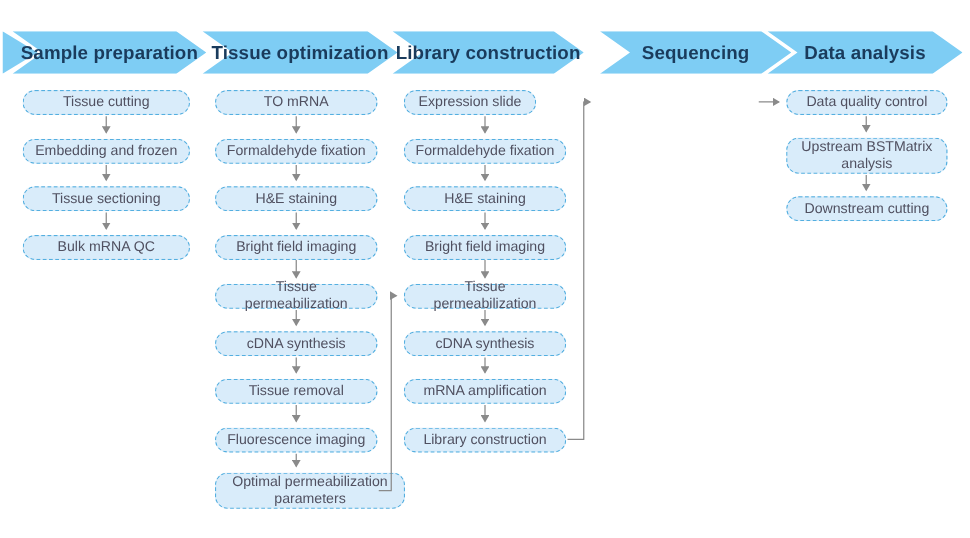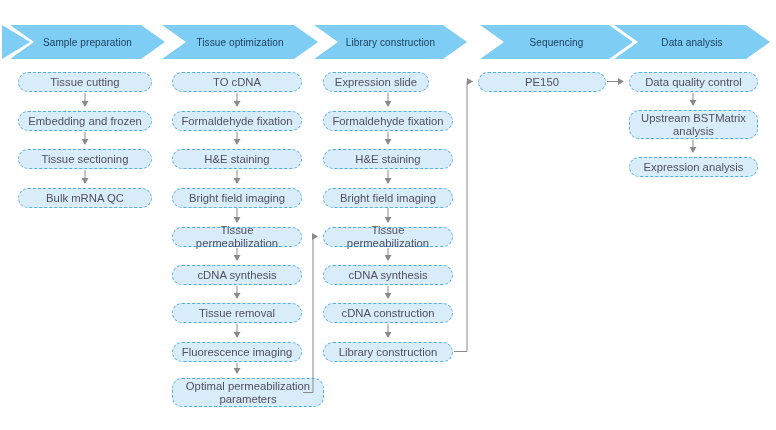--- a/index.html
+++ b/index.html
@@ -6,21 +6,21 @@
   .canvas{
     position:relative;width:776px;height:430px;background:#ffffff;overflow:hidden;
     font-family:"Liberation Sans",sans-serif;
   }
   
   .stage{position:absolute;top:25px;height:34px;}
   .stage svg{position:absolute;left:0;top:0;display:block;}
   .stage .stage-label{
     position:absolute;left:0;top:0;width:100%;height:100%;
     display:flex;align-items:center;justify-content:center;
-    font-size:10px;font-weight:400;color:var(--banner-text,#1a3b5c);
+    font-size:15px;font-weight:700;color:var(--banner-text,#1a3b5c);
     letter-spacing:.1px;
   }
   .lead-tri{position:absolute;left:2px;top:25px;width:28px;height:34px;}
   
   .node{
     position:absolute;box-sizing:border-box;
     background:var(--box-fill,#d9ecfa);
     border:1px dashed var(--box-border,#54afe0);
     border-radius:10px;
     display:flex;align-items:center;justify-content:center;text-align:center;
@@ -72,44 +72,43 @@
         <polygon points="0,0 132,0 156,17 132,34 0,34 24,17" fill="var(--banner,#7ecdf4)"></polygon>
       </svg>
     <span class="stage-label">Data analysis</span>
   </div>
 
   <div class="node h1" style="left:18px;top:72px;width:134px">Tissue cutting</div>
   <div class="node h1" style="left:18px;top:111px;width:134px">Embedding and frozen</div>
   <div class="node h1" style="left:18px;top:188px;width:134px">Bulk mRNA QC</div>
   <div class="node h1" style="left:18px;top:149px;width:134px">Tissue sectioning</div>
 
-  <div class="node h1" style="left:172px;top:72px;width:130px">TO cDNA</div>
+  <div class="node h1" style="left:172px;top:72px;width:130px">TO mRNA</div>
   <div class="node h1" style="left:172px;top:111px;width:130px">Formaldehyde fixation</div>
   <div class="node h1" style="left:172px;top:149px;width:130px">H&amp;E staining</div>
   <div class="node h1" style="left:172px;top:188px;width:130px">Bright field imaging</div>
   <div class="node h1" style="left:172px;top:227px;width:130px">Tissue permeabilization</div>
   <div class="node h1" style="left:172px;top:265px;width:130px">cDNA synthesis</div>
   <div class="node h1" style="left:172px;top:342px;width:130px">Fluorescence imaging</div>
   <div class="node h1" style="left:172px;top:303px;width:130px">Tissue removal</div>
   <div class="node h2" style="left:172px;top:378px;width:152px">Optimal permeabilization parameters</div>
 
   <div class="node h1" style="left:323px;top:72px;width:106px">Expression slide</div>
   <div class="node h1" style="left:323px;top:111px;width:130px">Formaldehyde fixation</div>
   <div class="node h1" style="left:323px;top:149px;width:130px">H&amp;E staining</div>
   <div class="node h1" style="left:323px;top:188px;width:130px">Bright field imaging</div>
   <div class="node h1" style="left:323px;top:227px;width:130px">Tissue permeabilization</div>
   <div class="node h1" style="left:323px;top:265px;width:130px">cDNA synthesis</div>
-  <div class="node h1" style="left:323px;top:303px;width:130px">cDNA construction</div>
+  <div class="node h1" style="left:323px;top:303px;width:130px">mRNA amplification</div>
   <div class="node h1" style="left:323px;top:342px;width:130px">Library construction</div>
 
-  <div class="node h1" style="left:478px;top:72px;width:128px">PE150</div>
 
   <div class="node h1" style="left:629px;top:72px;width:129px">Data quality control</div>
   <div class="node h2" style="left:629px;top:110px;width:129px">Upstream BSTMatrix analysis</div>
-  <div class="node h1" style="left:629px;top:157px;width:129px">Expression analysis</div>
+  <div class="node h1" style="left:629px;top:157px;width:129px">Downstream cutting</div>
 
   <svg class="overlay" width="776" height="430" viewBox="0 0 776 430">
     <defs>
       <marker id="ah" markerWidth="7" markerHeight="7" refX="5" refY="3.5" orient="auto">
         <path d="M0,0 L6,3.5 L0,7 Z" fill="#8a8a8a"></path>
       </marker>
     </defs>
     <g stroke="#8a8a8a" stroke-width="1" fill="none">
       <path d="M85 93 V106" marker-end="url(#ah)"></path>
       <path d="M85 132 V144" marker-end="url(#ah)"></path>

